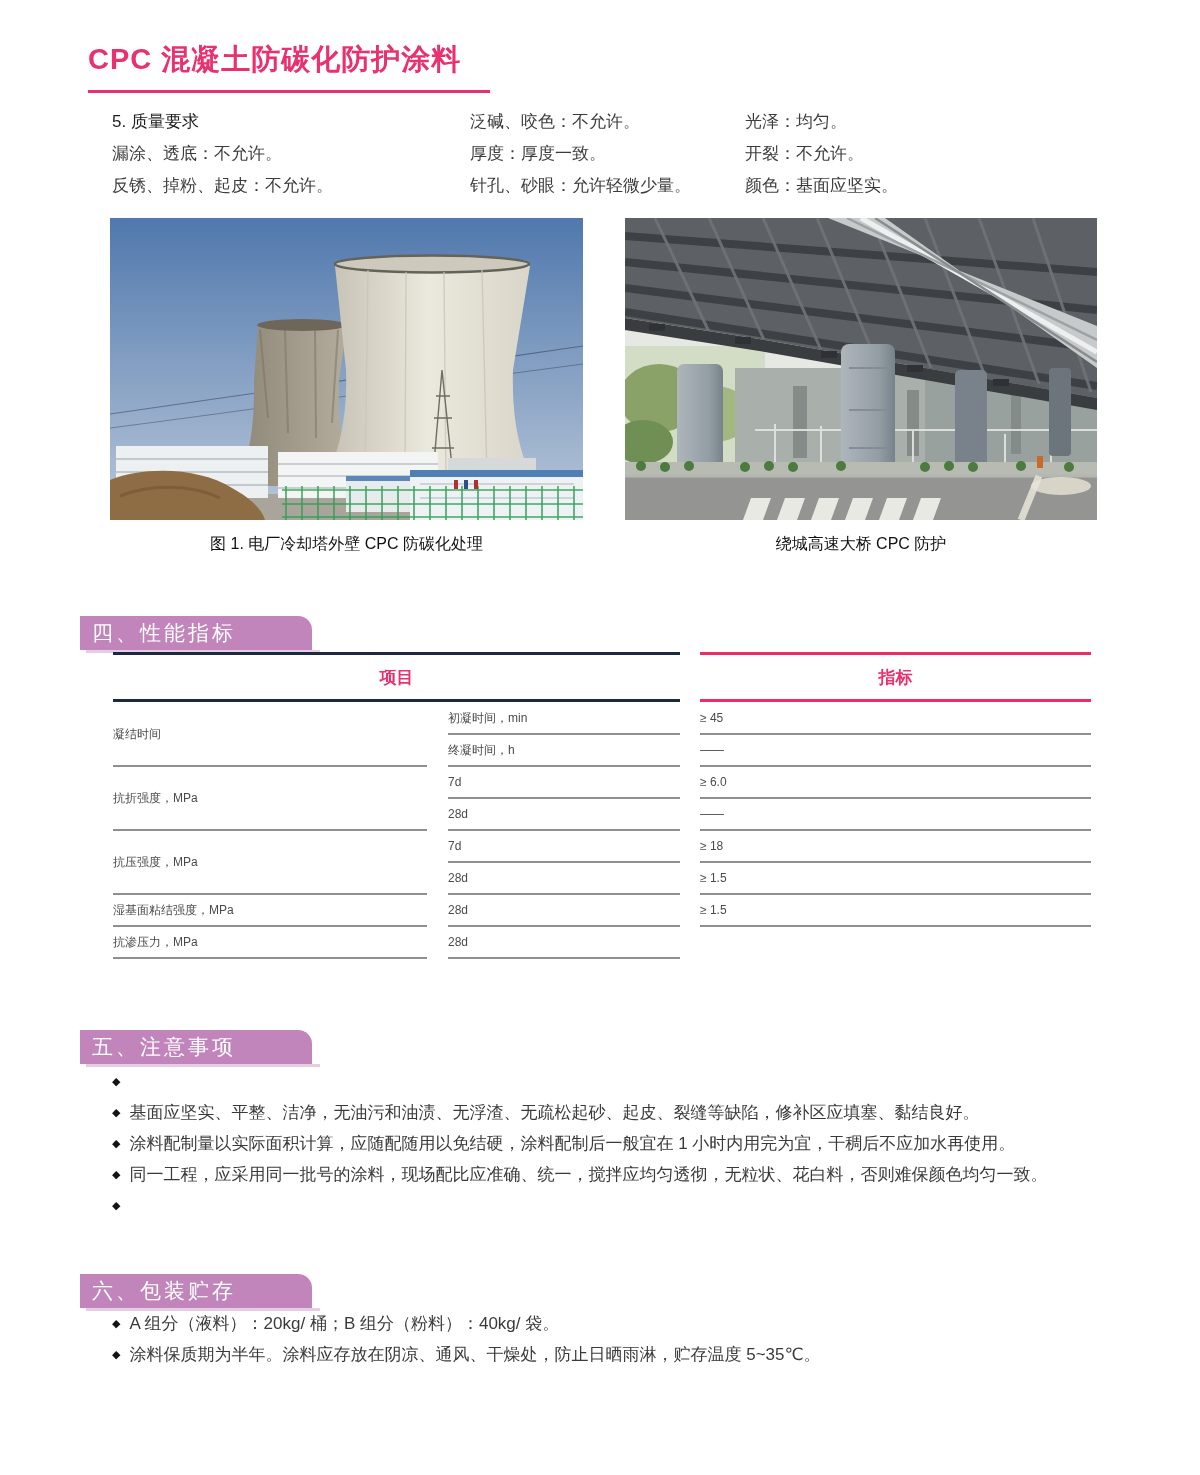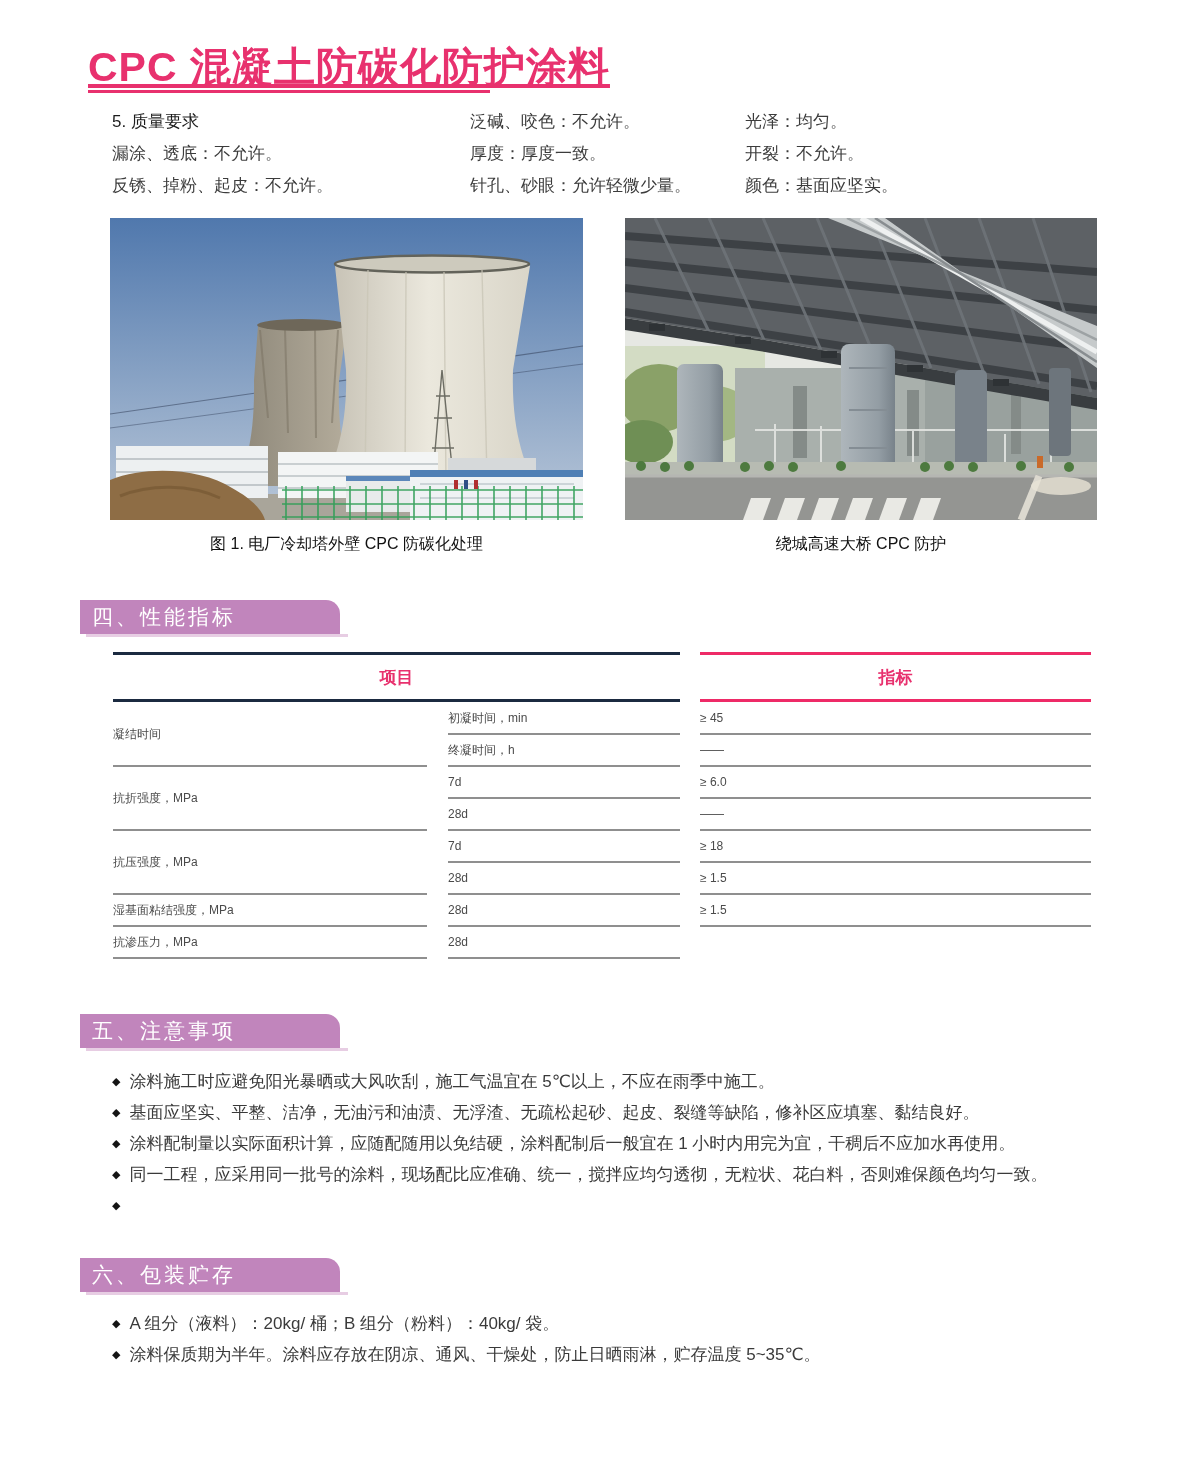--- a/index.html
+++ b/index.html
@@ -3,42 +3,42 @@
 <meta charset="utf-8">
 <style>
   html,body{margin:0;padding:0;background:#ffffff;}
   #page{
     position:relative;width:1200px;height:1475px;background:#ffffff;overflow:hidden;
     font-family:"Liberation Sans","DejaVu Sans",sans-serif;color:#3c3c3c;
   }
   .abs{position:absolute;}
 
   
-  #page-title{left:88px;top:40px;font-size:41px;font-weight:bold;color:#e8316e;letter-spacing:1px;white-space:nowrap;text-decoration:underline;}
+  #page-title{left:88px;top:40px;font-size:29px;font-weight:bold;color:#e8316e;letter-spacing:1px;white-space:nowrap;}
   #title-rule{left:88px;top:90px;width:402px;height:3px;background:#e8316e;}
 
   
   .qcol{top:106px;font-size:17px;line-height:32px;white-space:nowrap;}
   #qcol1{left:112px;} #qcol2{left:470px;} #qcol3{left:745px;}
   .qhead{font-weight:normal;color:#1c1c1c;}
 
   
   .photo{top:218px;height:302px;overflow:hidden;background:#ccc;}
   #photo-left{left:110px;width:473px;}
   #photo-right{left:625px;width:472px;}
   .photo svg{display:block;}
 
   .caption{top:534px;font-size:16px;font-weight:normal;color:#111;text-align:center;white-space:nowrap;}
   #cap-left{left:110px;width:473px;}
   #cap-right{left:625px;width:472px;}
 
   
-  .secbar{left:80px;width:260px;height:34px;background:#c185bc;border-top-right-radius:14px;
+  .secbar{left:80px;width:232px;height:34px;background:#c185bc;border-top-right-radius:14px;
     color:#ffffff;font-size:21px;line-height:34px;padding-left:12px;letter-spacing:3px;
-    box-sizing:border-box;white-space:nowrap;}
+    box-sizing:border-box;white-space:nowrap;margin-top:16px;}
   .secbar::after{content:"";position:absolute;left:6px;right:-8px;bottom:-3px;height:3px;background:#e7cde3;}
   #bar-perf{top:600px;} #bar-note{top:1014px;} #bar-pack{top:1258px;}
 
   
   .ptable{position:absolute;top:652px;border-collapse:collapse;table-layout:fixed;font-size:16px;color:#4a4a4a;}
   #table-left{left:113px;width:567px;}
   #table-right{left:700px;width:391px;}
   .ptable th{height:44px;font-size:17px;font-weight:bold;text-align:center;padding:0;}
   #table-left th{color:#e8316e;border-top:3px solid #1b2a40;border-bottom:3px solid #1b2a40;}
   #table-right th{color:#e8316e;border-top:3px solid #ee2a67;border-bottom:3px solid #ee2a67;}
@@ -314,21 +314,20 @@
           <td>≥ 1.5</td>
         </tr>
     </tbody>
   </table>
 
   <div class="abs secbar" id="bar-note">五、注意事项</div>
 
   <div class="bullets" id="bullets-note">
     <div class="bullet">
       <span class="mark">◆</span>
-      <span>涂料施工时应避免阳光暴晒或大风吹刮，施工气温宜在 5℃以上，不应在雨季中施工。</span>
     </div>
     <div class="bullet">
       <span class="mark">◆</span>
       <span>基面应坚实、平整、洁净，无油污和油渍、无浮渣、无疏松起砂、起皮、裂缝等缺陷，修补区应填塞、黏结良好。</span>
     </div>
     <div class="bullet">
       <span class="mark">◆</span>
       <span>涂料配制量以实际面积计算，应随配随用以免结硬，涂料配制后一般宜在 1 小时内用完为宜，干稠后不应加水再使用。</span>
     </div>
     <div class="bullet">

